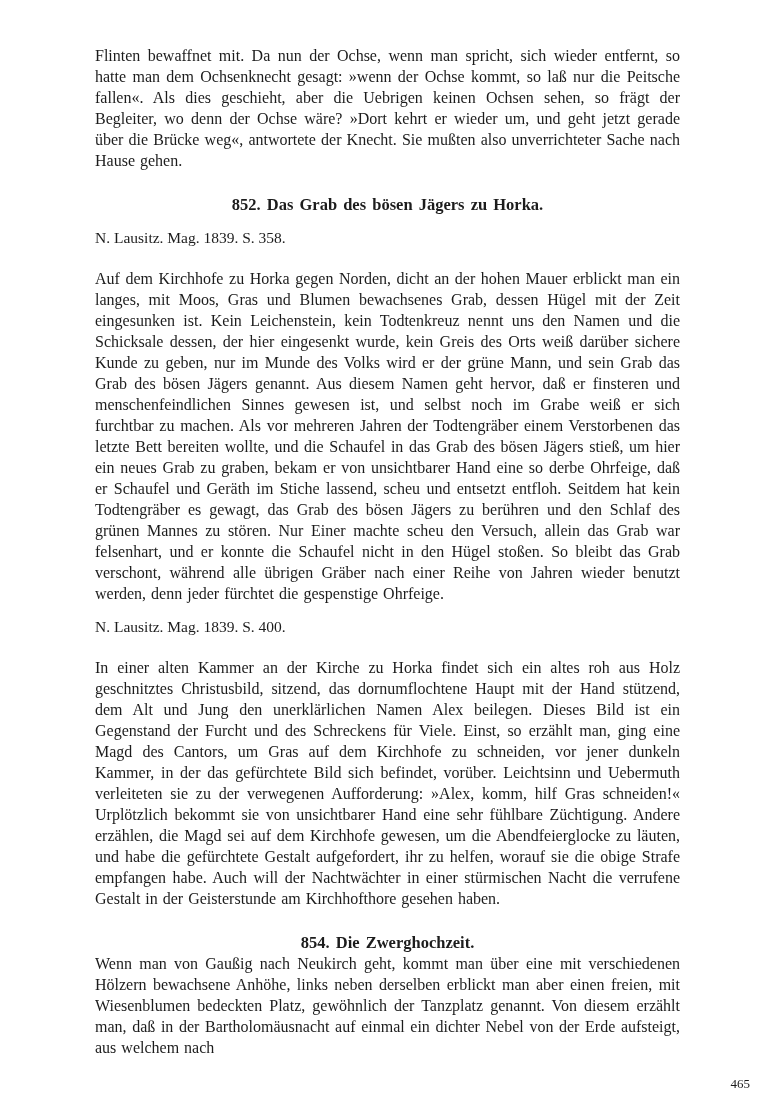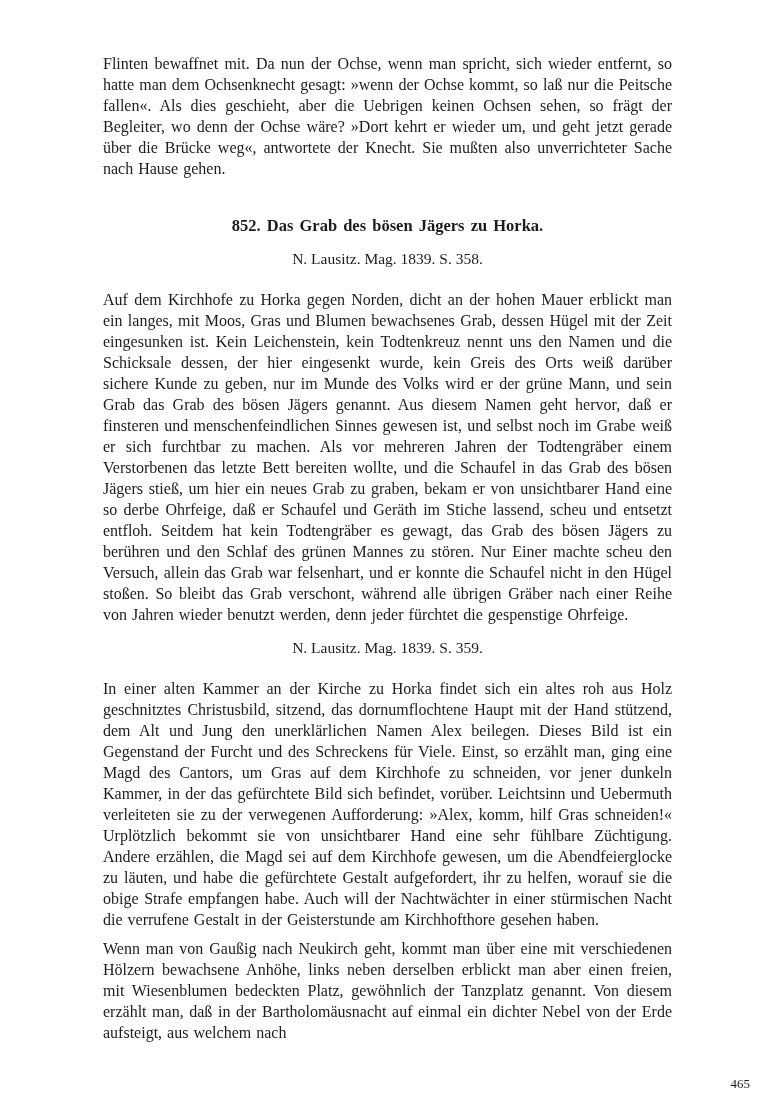--- a/index.html
+++ b/index.html
@@ -14,40 +14,39 @@
     background: #ffffff;
     color: #1c1c1c;
     font-family: "Liberation Serif", "DejaVu Serif", serif;
     box-sizing: border-box;
     overflow: hidden;
   }
   .content {
     padding: 45px 90px 0 95px;
   }
   p.body-text {
-    margin: 8px;
+    margin: 0;
     font-size: 16px;
     line-height: 21px;
     text-align: justify;
     word-spacing: 1px;
   }
   .heading {
-    margin: 37px 0 0 0;
+    margin: 24px 0 0 0;
     font-size: 16.5px;
     line-height: 20px;
     font-weight: bold;
     text-align: center;
     word-spacing: 2px;
   }
   .source {
     margin: 13px 0 21px 0;
     font-size: 15.5px;
     line-height: 19px;
     font-weight: normal;
-    text-align: center;
   }
   .intro {
     margin-bottom: 0;
   }
   .page-number {
     position: absolute;
     right: 20px;
     bottom: 9px;
     font-size: 13px;
     line-height: 14px;
@@ -62,24 +61,25 @@
 
     <p class="body-text intro">Flinten bewaffnet mit. Da nun der Ochse, wenn man spricht, sich wieder entfernt, so hatte man dem Ochsenknecht gesagt: »wenn der Ochse kommt, so laß nur die Peitsche fallen«. Als dies geschieht, aber die Uebrigen keinen Ochsen sehen, so frägt der Begleiter, wo denn der Ochse wäre? »Dort kehrt er wieder um, und geht jetzt gerade über die Brücke weg«, antwortete der Knecht. Sie mußten also unverrichteter Sache nach Hause gehen.</p>
 
     <section>
       <h2 class="heading">852. Das Grab des bösen Jägers zu Horka.</h2>
       <p class="source">N. Lausitz. Mag. 1839. S. 358.</p>
       <p class="body-text">Auf dem Kirchhofe zu Horka gegen Norden, dicht an der hohen Mauer erblickt man ein langes, mit Moos, Gras und Blumen bewachsenes Grab, dessen Hügel mit der Zeit eingesunken ist. Kein Leichenstein, kein Todtenkreuz nennt uns den Namen und die Schicksale dessen, der hier eingesenkt wurde, kein Greis des Orts weiß darüber sichere Kunde zu geben, nur im Munde des Volks wird er der grüne Mann, und sein Grab das Grab des bösen Jägers genannt. Aus diesem Namen geht hervor, daß er finsteren und menschenfeindlichen Sinnes gewesen ist, und selbst noch im Grabe weiß er sich furchtbar zu machen. Als vor mehreren Jahren der Todtengräber einem Verstorbenen das letzte Bett bereiten wollte, und die Schaufel in das Grab des bösen Jägers stieß, um hier ein neues Grab zu graben, bekam er von unsichtbarer Hand eine so derbe Ohrfeige, daß er Schaufel und Geräth im Stiche lassend, scheu und entsetzt entfloh. Seitdem hat kein Todtengräber es gewagt, das Grab des bösen Jägers zu berühren und den Schlaf des grünen Mannes zu stören. Nur Einer machte scheu den Versuch, allein das Grab war felsenhart, und er konnte die Schaufel nicht in den Hügel stoßen. So bleibt das Grab verschont, während alle übrigen Gräber nach einer Reihe von Jahren wieder benutzt werden, denn jeder fürchtet die gespenstige Ohrfeige.</p>
     </section>
 
     <section>
-      <p class="source">N. Lausitz. Mag. 1839. S. 359.</p>
+      <p class="source">N. Lausitz. Mag. 1839. S. 400.</p>
       <p class="body-text">In einer alten Kammer an der Kirche zu Horka findet sich ein altes roh aus Holz geschnitztes Christusbild, sitzend, das dornumflochtene Haupt mit der Hand stützend, dem Alt und Jung den unerklärlichen Namen Alex beilegen. Dieses Bild ist ein Gegenstand der Furcht und des Schreckens für Viele. Einst, so erzählt man, ging eine Magd des Cantors, um Gras auf dem Kirchhofe zu schneiden, vor jener dunkeln Kammer, in der das gefürchtete Bild sich befindet, vorüber. Leichtsinn und Uebermuth verleiteten sie zu der verwegenen Aufforderung: »Alex, komm, hilf Gras schneiden!« Urplötzlich bekommt sie von unsichtbarer Hand eine sehr fühlbare Züchtigung. Andere erzählen, die Magd sei auf dem Kirchhofe gewesen, um die Abendfeierglocke zu läuten, und habe die gefürchtete Gestalt aufgefordert, ihr zu helfen, worauf sie die obige Strafe empfangen habe. Auch will der Nachtwächter in einer stürmischen Nacht die verrufene Gestalt in der Geisterstunde am Kirchhofthore gesehen haben.</p>
     </section>
 
     <section>
+      <h2 class="heading">854. Die Zwerghochzeit.</h2>
       <p class="body-text">Wenn man von Gaußig nach Neukirch geht, kommt man über eine mit verschiedenen Hölzern bewachsene Anhöhe, links neben derselben erblickt man aber einen freien, mit Wiesenblumen bedeckten Platz, gewöhnlich der Tanzplatz genannt. Von diesem erzählt man, daß in der Bartholomäusnacht auf einmal ein dichter Nebel von der Erde aufsteigt, aus welchem nach</p>
     </section>
 
   </div>
 
   <div class="page-number">465</div>
 </div>
 
 </body></html>

